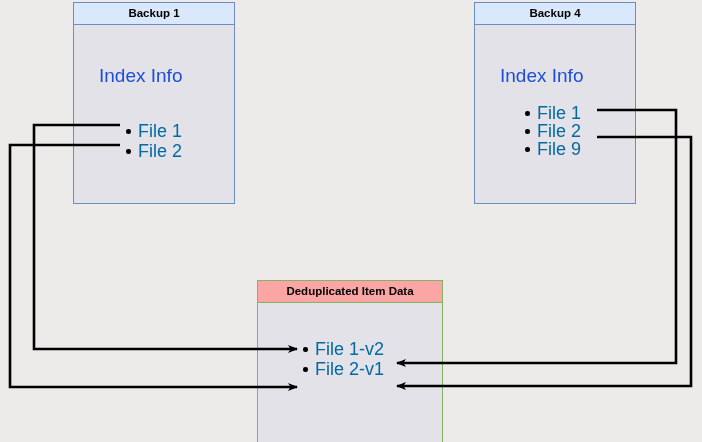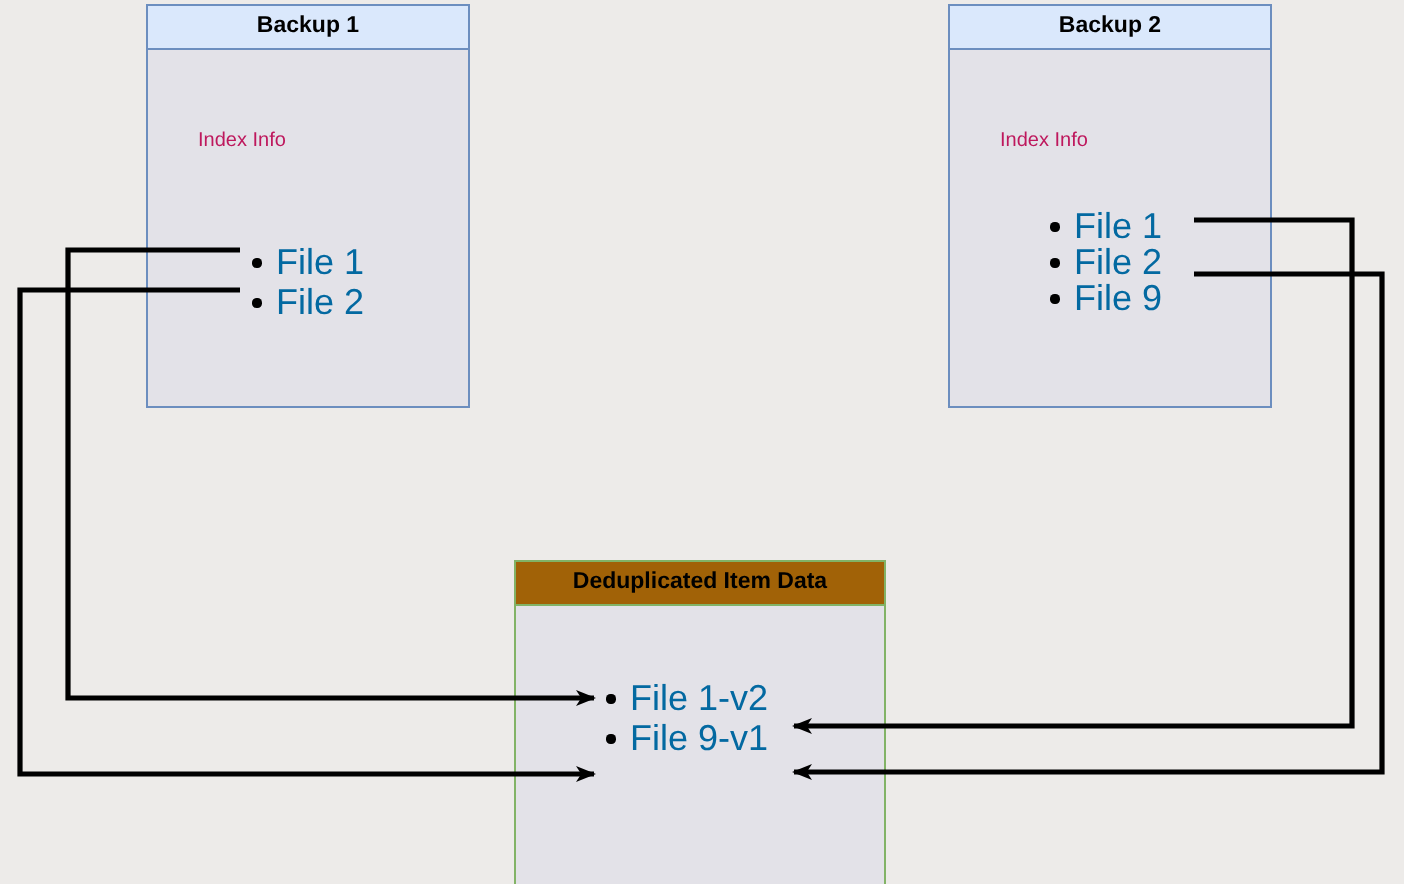--- a/index.html
+++ b/index.html
@@ -51,34 +51,34 @@
     border: 1.5px solid #6c8ebf;
   }
   .box.blue .box-header {
     background: #dae8fc;
     border-bottom: 1.5px solid #6c8ebf;
   }
   .box.green {
     border: 1.5px solid #82b366;
   }
   .box.green .box-header {
-    background: #a16207;
+    background: #fca5a5;
     border-bottom: 1.5px solid #82b366;
   }
 
   .box-body {
     position: relative;
     width: 100%;
     height: calc(100% - 22px);
   }
 
   .index-label {
     position: absolute;
-    font-size: 10px;
-    color: #be185d;
+    font-size: 19px;
+    color: #1d4ed8;
     white-space: nowrap;
   }
 
   
   .file-list {
     position: absolute;
     margin: 0;
     padding: 0;
     list-style: none;
   }
@@ -117,37 +117,37 @@
     <div class="box-body">
       <div class="index-label" style="left:25px; top:40px;">Index Info</div>
       <ul class="file-list" style="left:51px; top:96px;">
         <li>File 1</li>
         <li>File 2</li>
       </ul>
     </div>
   </div>
 
   <div class="box blue" style="left:474px; top:2px; width:162px; height:202px;">
-    <div class="box-header">Backup 2</div>
+    <div class="box-header">Backup 4</div>
     <div class="box-body">
       <div class="index-label" style="left:25px; top:40px;">Index Info</div>
       <ul class="file-list tight" style="left:49px; top:79px;">
         <li>File 1</li>
         <li>File 2</li>
         <li>File 9</li>
       </ul>
     </div>
   </div>
 
   <div class="box green" style="left:257px; top:280px; width:186px; height:164px;">
     <div class="box-header">Deduplicated Item Data</div>
     <div class="box-body">
       <ul class="file-list" style="left:44px; top:36px;">
         <li>File 1-v2</li>
-        <li>File 9-v1</li>
+        <li>File 2-v1</li>
       </ul>
     </div>
   </div>
 
   <svg id="wires" viewBox="0 0 702 442">
     <defs>
       <marker id="arrowR" markerWidth="10" markerHeight="8" refX="9" refY="4" orient="auto" markerUnits="userSpaceOnUse">
         <path d="M0,0 L10,4 L0,8 L2.6,4 Z" fill="#000"></path>
       </marker>
       <marker id="arrowL" markerWidth="10" markerHeight="8" refX="9" refY="4" orient="auto" markerUnits="userSpaceOnUse">

